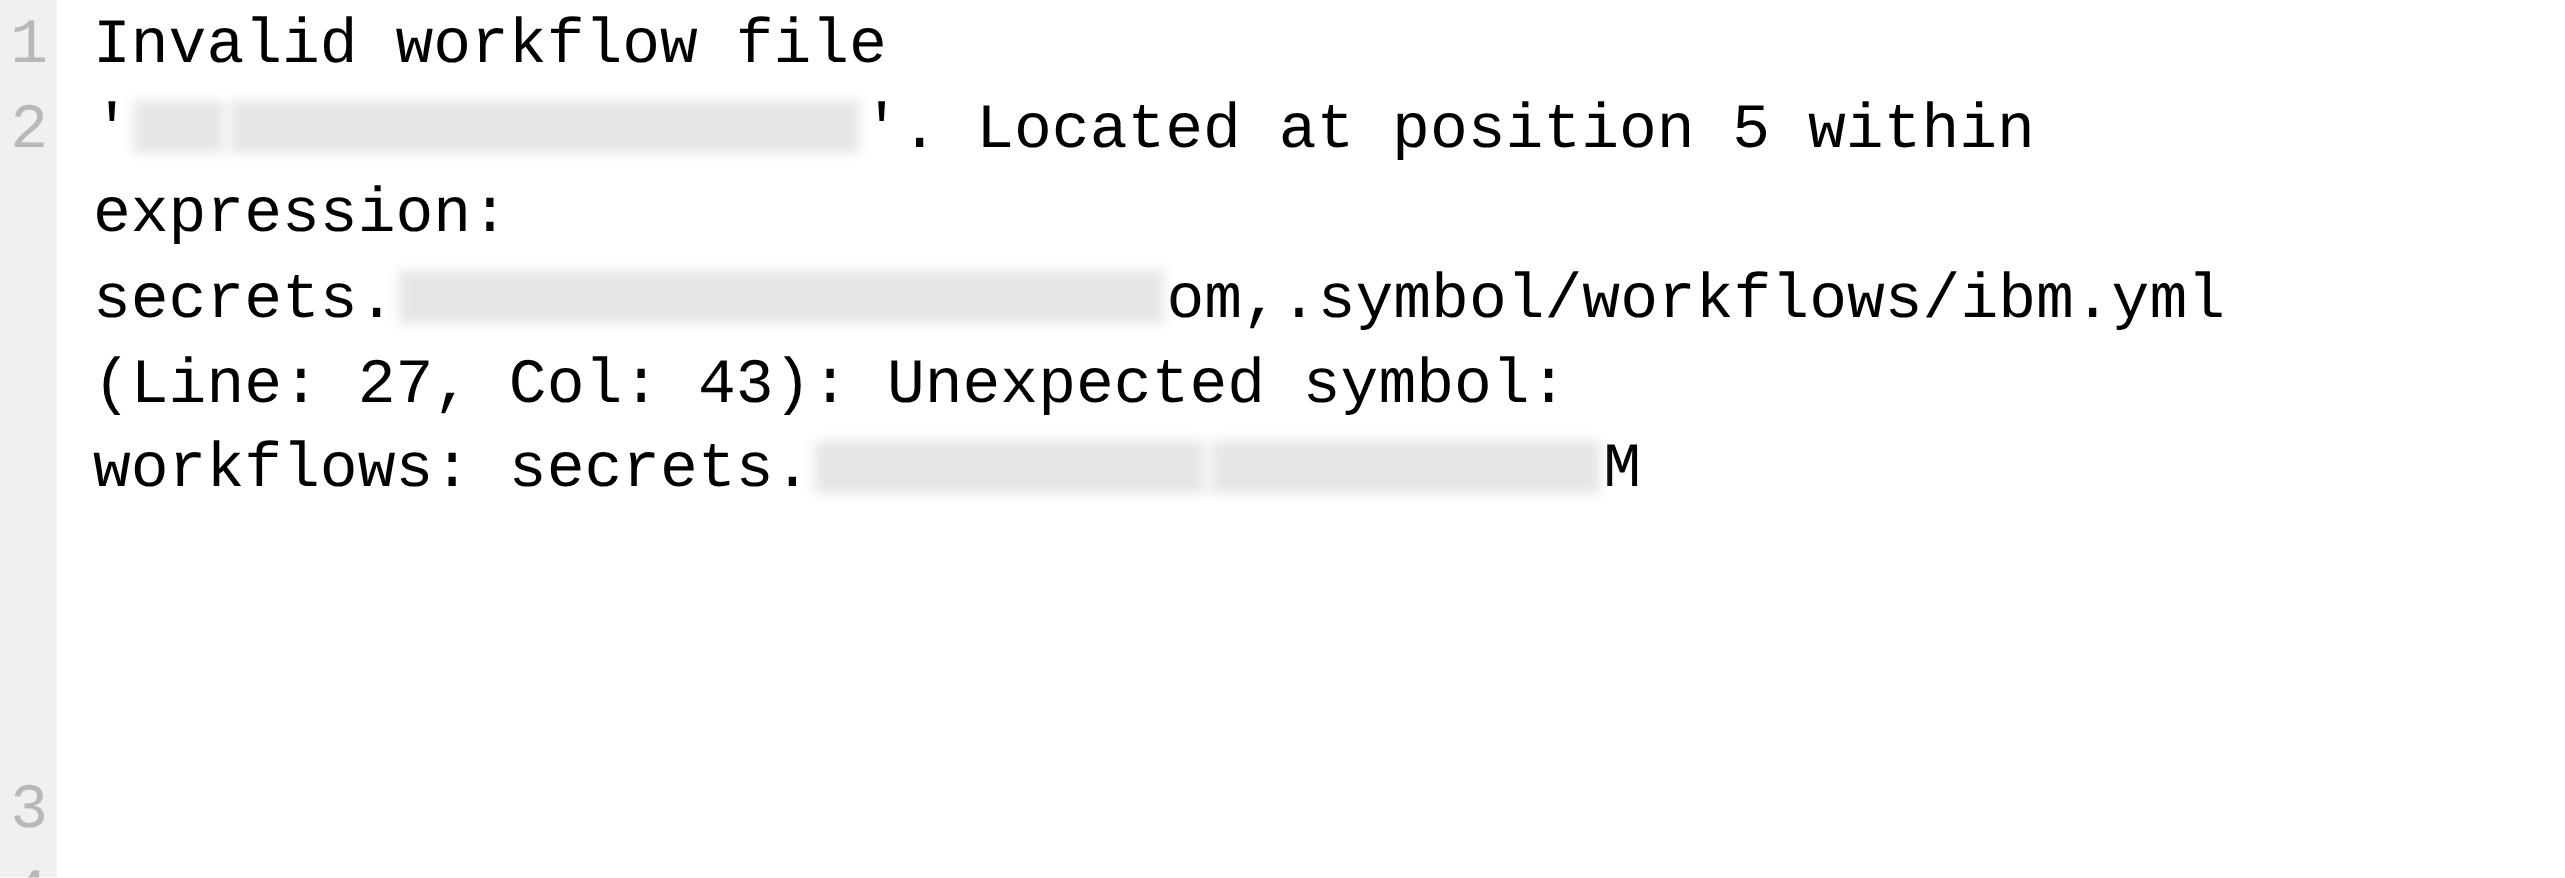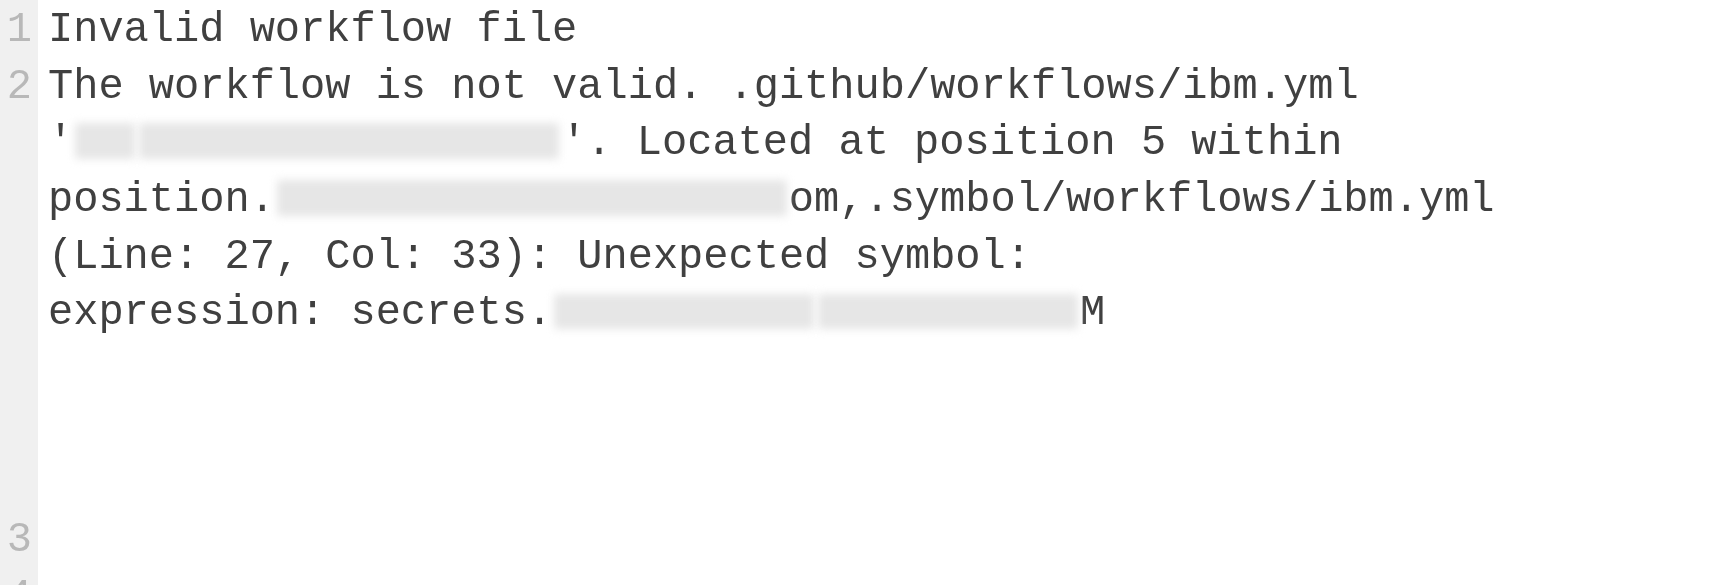--- a/index.html
+++ b/index.html
@@ -28,22 +28,22 @@
       flex-shrink: 0;
     }
     .gutter .ln {
       display: block;
     }
     .gutter .ln.multi {
       
       height: calc(1.35em * 8);
     }
     .content {
-      padding: 2px 8px 0 10px;
-      color: #404040;
+      padding: 2px 8px 0 24px;
+      color: #000000;
       flex: 1;
       overflow: hidden;
     }
     .row {
       display: block;
     }
     .redact {
       display: inline-block;
       vertical-align: middle;
       height: 0.85em;
@@ -66,27 +66,27 @@
 <div class="gutter">
   <span class="ln">1</span>
   <span class="ln multi">2</span>
   <span class="ln">3</span>
   <span class="ln">4</span>
 </div>
 
 <div class="content">
   <span class="row">Invalid workflow file</span>
 
-  <span class="row">The workflow is not valid. .github/workflows/ibm.yml</span>
   <span class="row">
     <span> '</span><span class="redact r-sm"></span><span class="redact r-lg"></span><span>'. Located at position 5 within</span>
   </span>
+  <span class="row"> expression:</span>
   <span class="row">
-    <span> position.</span><span class="redact r-xl"></span><span>om,.symbol/workflows/ibm.yml</span>
+    <span> secrets.</span><span class="redact r-xl"></span><span>om,.symbol/workflows/ibm.yml</span>
   </span>
-  <span class="row"> (Line: 27, Col: 33): Unexpected symbol:</span>
+  <span class="row"> (Line: 27, Col: 43): Unexpected symbol:</span>
   <span class="row">
-    <span> expression: secrets.</span><span class="redact r-md"></span><span class="redact r-md"></span><span>M</span>
+    <span> workflows: secrets.</span><span class="redact r-md"></span><span class="redact r-md"></span><span>M</span>
   </span>
 
   <span class="row"></span>
   <span class="row"></span>
 </div>
 
 </body></html>

